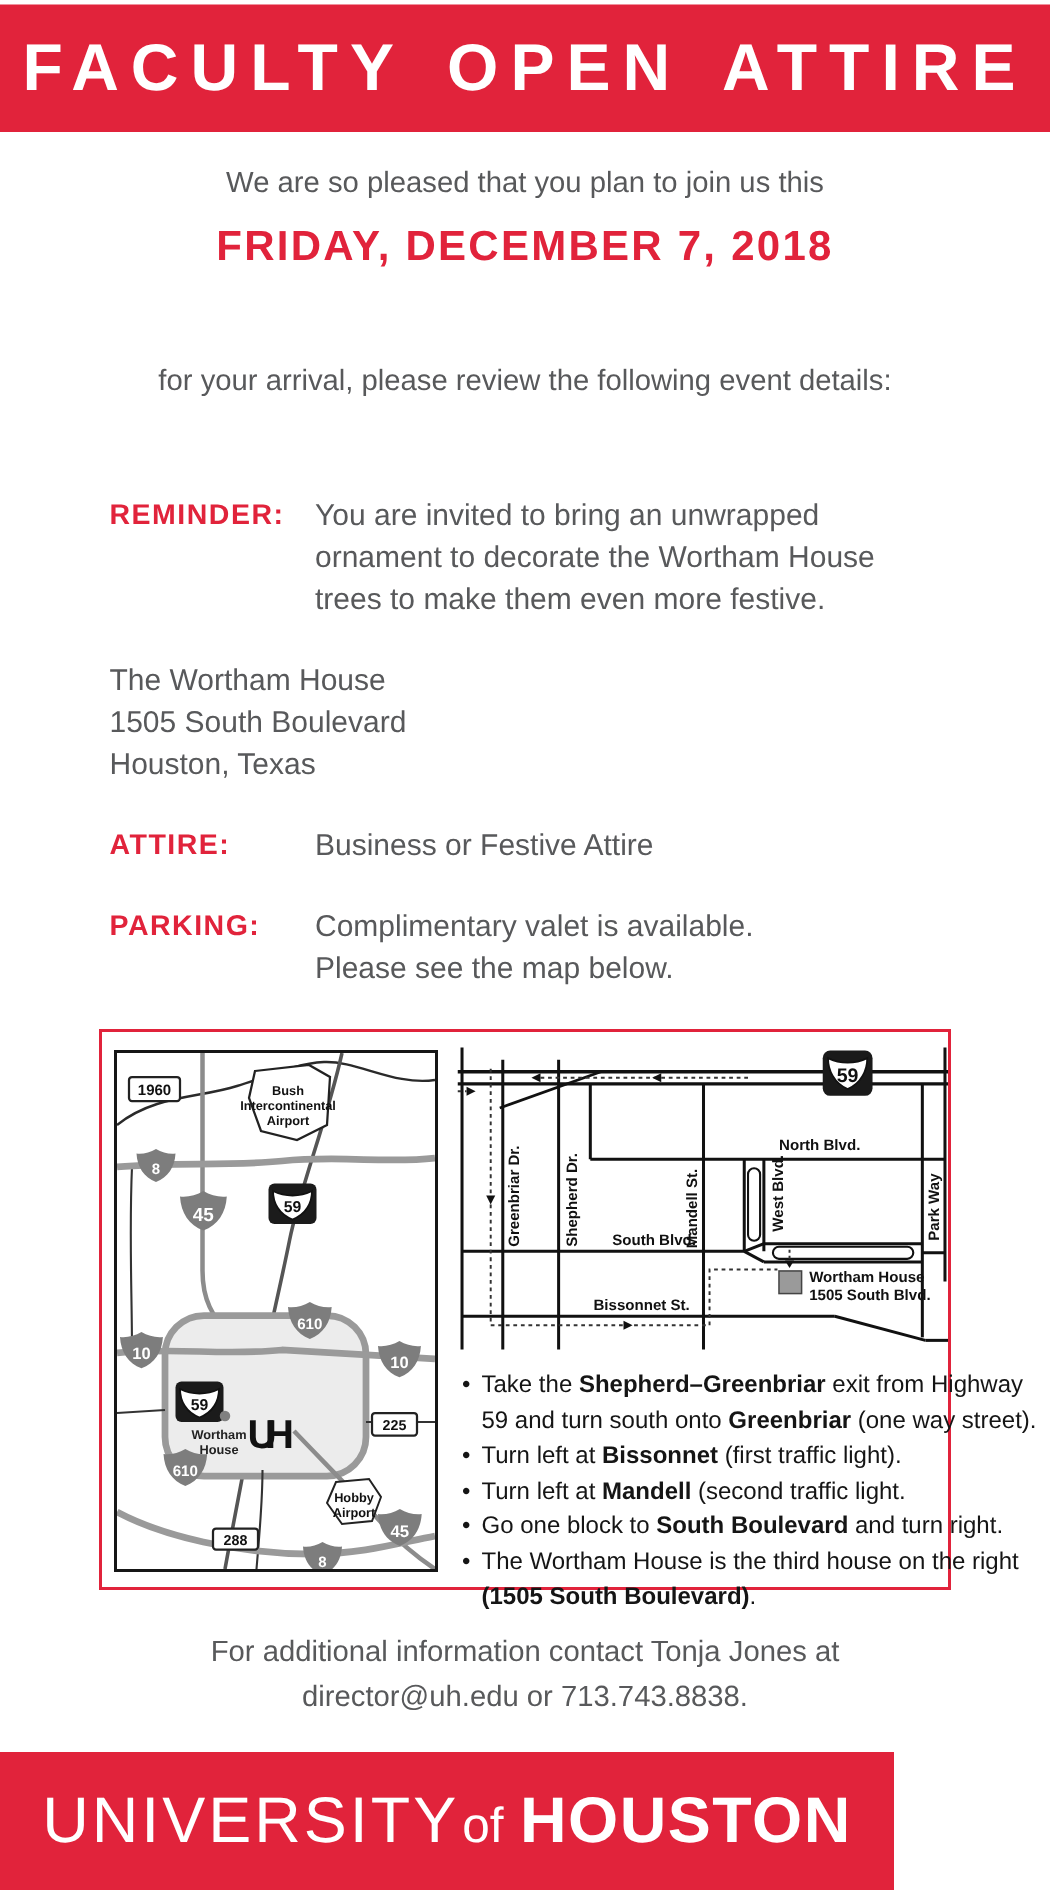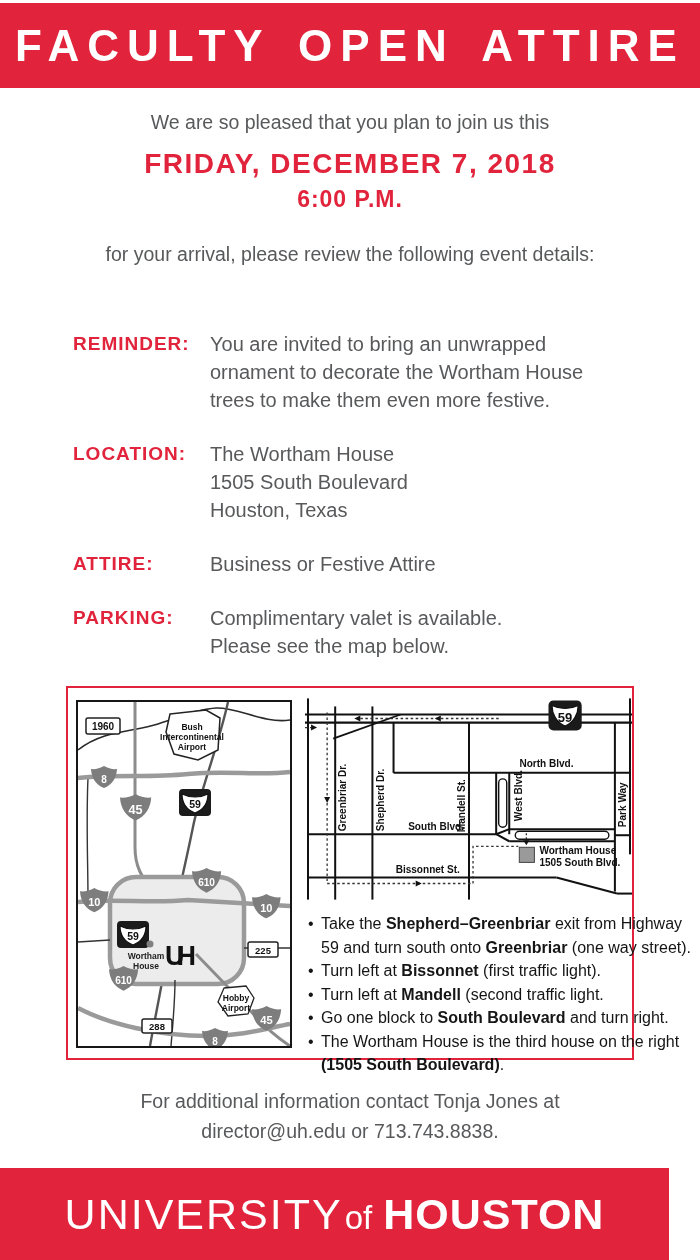--- a/index.html
+++ b/index.html
@@ -55,21 +55,21 @@
     position:absolute;left:240px;top:224px;width:330px;
     color:var(--ink);font-size:16px;line-height:23.5px;
   }
   .dir{padding-left:13px;position:relative;white-space:nowrap;}
   .dir.bullet::before{content:"\2022";position:absolute;left:0;}
   .dir .bold{font-weight:700;}
   
   .contact{position:absolute;top:1086px;left:0;width:700px;text-align:center;font-size:19.5px;line-height:30px;}
   
   .footer-banner{
-    position:absolute;top:1168px;left:0;width:669px;height:92px;
+    position:absolute;top:1168px;left:0;width:596px;height:92px;
     background:var(--red);display:flex;align-items:center;justify-content:center;
   }
   .wordmark{display:flex;align-items:baseline;color:#fff;white-space:nowrap;}
   .wordmark .university{font-size:43px;font-weight:300;letter-spacing:2px;}
   .wordmark .of{font-size:33px;font-weight:300;margin-left:2px;margin-right:11px;}
   .wordmark .houston{font-size:43px;font-weight:800;letter-spacing:1px;}
   
   svg text{font-family:"Liberation Sans",sans-serif;}
 </style>
 </head>
@@ -77,38 +77,36 @@
 
 <div class="page">
 
   <div class="banner">
     <h1>FACULTY OPEN ATTIRE</h1>
   </div>
 
   <div class="intro">
     <div class="greeting">We are so pleased that you plan to join us this</div>
     <div class="date">FRIDAY, DECEMBER 7, 2018</div>
-    <div class="time">6:00 P.M.</div>
   </div>
 
   <div class="lead">
     <div>for your arrival, please review the following event details:</div>
   </div>
 
   <div class="details">
     <div class="detail-row">
       <div class="detail-label">REMINDER:</div>
       <div class="detail-value">
         <div>You are invited to bring an unwrapped</div>
         <div>ornament to decorate the Wortham House</div>
         <div>trees to make them even more festive.</div>
       </div>
     </div>
     <div class="detail-row">
-      <div class="detail-label">LOCATION:</div>
       <div class="detail-value">
         <div>The Wortham House</div>
         <div>1505 South Boulevard</div>
         <div>Houston, Texas</div>
       </div>
     </div>
     <div class="detail-row">
       <div class="detail-label">ATTIRE:</div>
       <div class="detail-value">
         <div>Business or Festive Attire</div>

